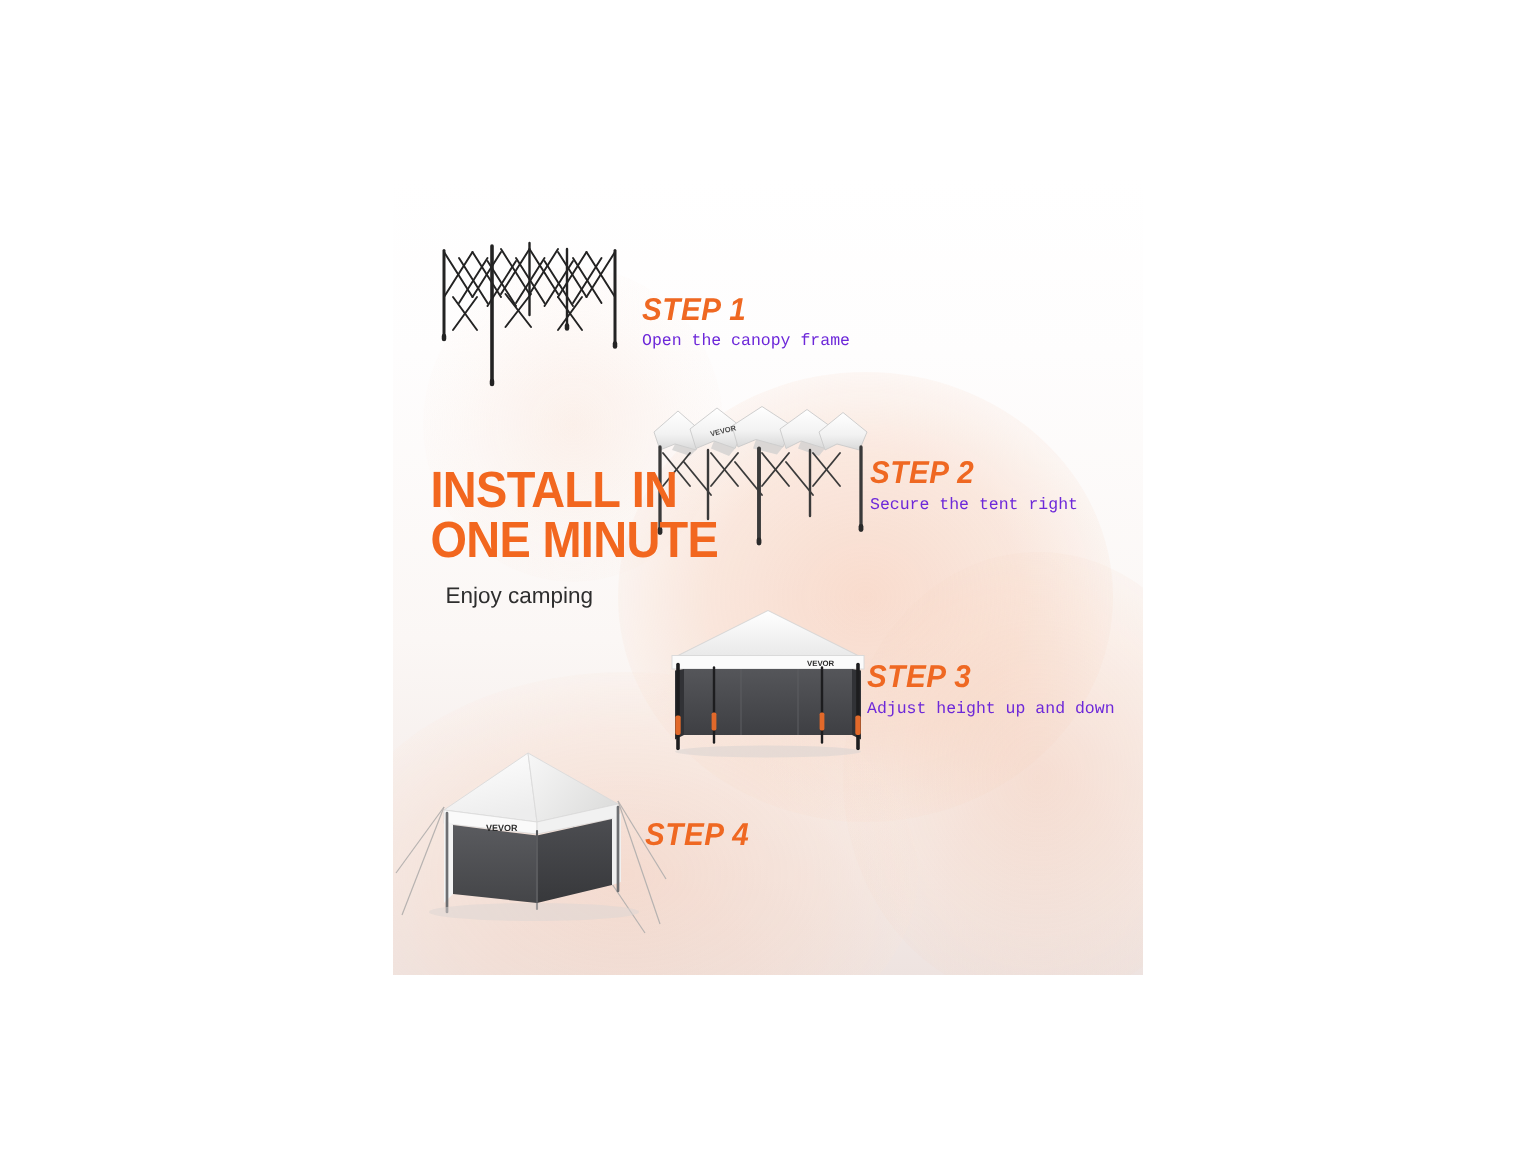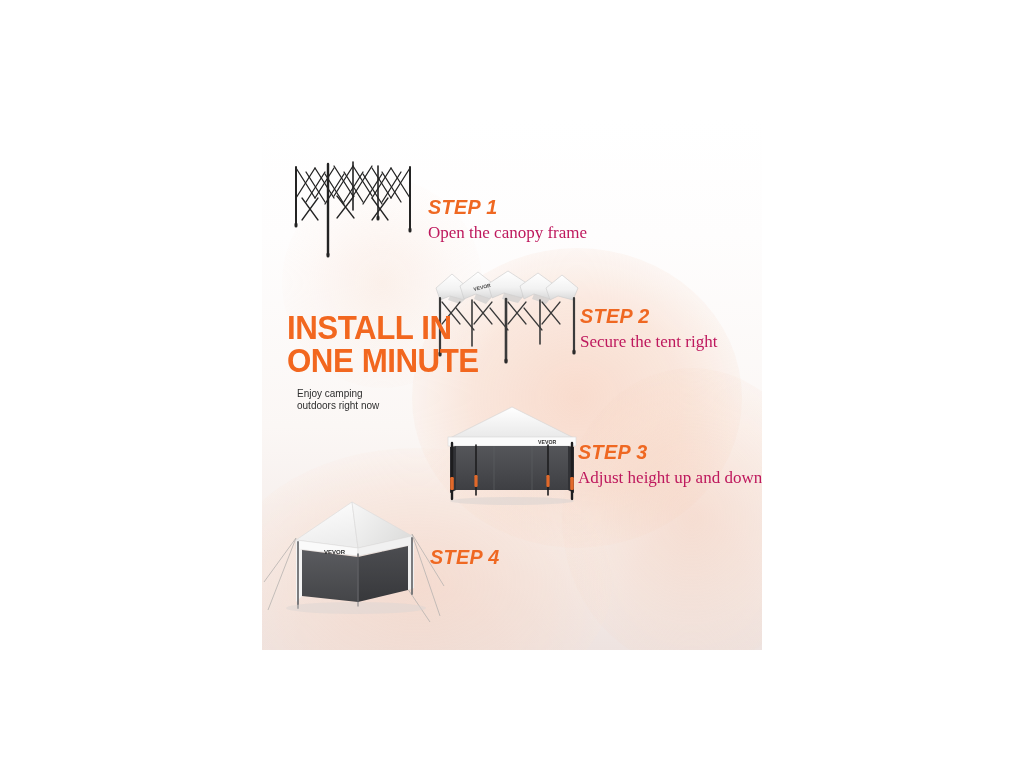--- a/index.html
+++ b/index.html
@@ -91,23 +91,23 @@
     font-style: italic;
     font-size: 21px;
     letter-spacing: 0.4px;
     color: #ef6822;
     line-height: 1;
     transform: scaleX(0.94);
     transform-origin: left center;
     white-space: nowrap;
   }
   .step-desc {
-    font-family: Liberation Serif, serif;
-    font-size: 17px;
-    color: #be185d;
+    font-family: Liberation Mono, monospace;
+    font-size: 11px;
+    color: #6d28d9;
     line-height: 1.25;
     margin-top: 5px;
     white-space: nowrap;
   }
 
   #step1-block { left: 166px; top: 56px; }
   #step2-block { left: 318px; top: 165px; }
   #step3-block { left: 316px; top: 301px; }
   #step4-block { left: 168px; top: 406px; }
 
@@ -123,21 +123,21 @@
     font-size: 34px;
     line-height: 0.98;
     color: #f2671f;
     letter-spacing: -0.5px;
     transform: scaleX(0.92);
     transform-origin: left center;
     white-space: nowrap;
   }
   .headline-sub {
     font-family: "Liberation Sans", sans-serif;
-    font-size: 10px;
+    font-size: 15px;
     color: #2e2e2e;
     line-height: 1.28;
     margin-top: 10px;
     margin-left: 10px;
     white-space: nowrap;
   }
 
   
   .art { position: absolute; }
   #art-step1 { left: 20px; top: 40px;  width: 150px; height: 105px; }
@@ -397,17 +397,16 @@
     </div>
 
     <div class="step-block" id="step4-block">
       <div class="step-title">STEP 4</div>
     </div>
 
     <div id="headline">
       <div class="headline-line">INSTALL IN</div>
       <div class="headline-line">ONE MINUTE</div>
       <div class="headline-sub">Enjoy camping</div>
-      <div class="headline-sub" style="margin-top:0">outdoors right now</div>
     </div>
 
   </div>
 </div>
 
 </body></html>

